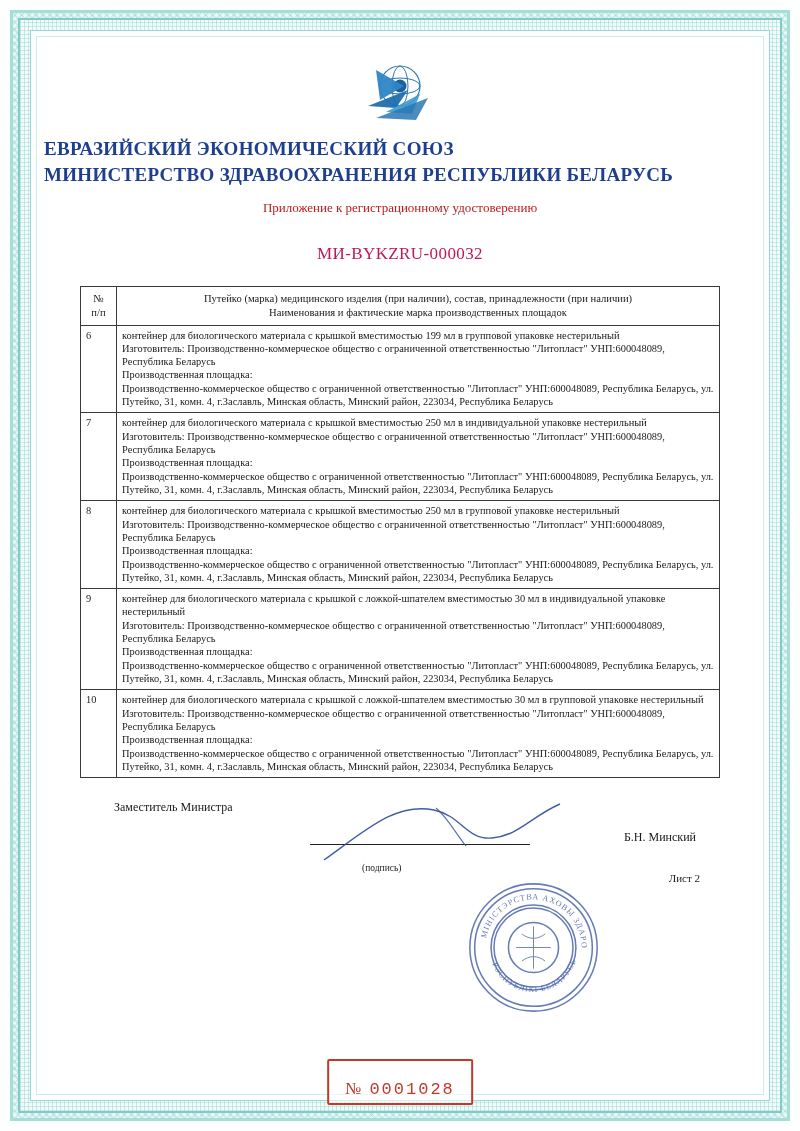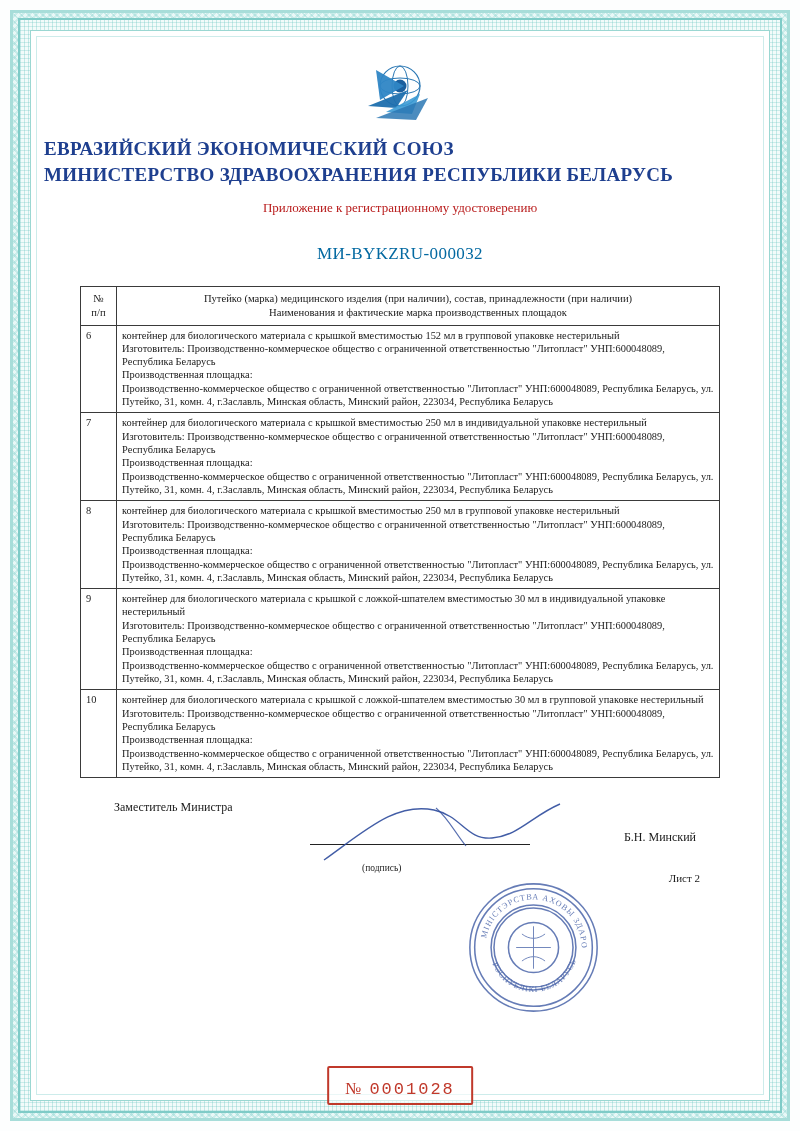--- a/index.html
+++ b/index.html
@@ -88,21 +88,21 @@
     text-align: center;
     color: #b91c1c;
     font-size: 13px;
     margin-top: 14px;
   }
   .regnumber {
     text-align: center;
     font-size: 17px;
     margin-top: 28px;
     letter-spacing: .4px;
-    color: #0369a1;
+    color: #be185d;
     font-family: Liberation Serif, serif;
   }
 
   
   table.doc {
     border-collapse: collapse;
     width: 640px;
     margin: 22px auto 0 auto;
     table-layout: fixed;
   }
@@ -189,21 +189,21 @@
   }
 
   
   .serial {
     position: absolute;
     left: 50%;
     transform: translateX(-50%);
     bottom: 26px;
     border: 2px solid #c0392b;
     border-radius: 2px;
-    padding: 11px 16px 4px 16px;
+    padding: 18px 16px 4px 16px;
     color: #c0392b;
     font-family: "Liberation Mono", monospace;
     font-size: 17px;
     letter-spacing: 2px;
     background: rgba(255,255,255,.6);
   }
   .serial .hash { margin-right: 6px; font-family: "Liberation Serif", serif; }
 </style>
 </head>
 <body>
@@ -248,21 +248,21 @@
           <th>
             <span class="cell-line">Путейко (марка) медицинского изделия (при наличии), состав, принадлежности (при наличии)</span>
             <span class="cell-line">Наименования и фактические марка производственных площадок</span>
           </th>
         </tr>
       </thead>
       <tbody>
         <tr>
           <td class="num">6</td>
           <td>
-            <span class="cell-line">контейнер для биологического материала с крышкой вместимостью 152 мл в групповой упаковке нестерильный</span>
+            <span class="cell-line">контейнер для биологического материала с крышкой вместимостью 199 мл в групповой упаковке нестерильный</span>
             <span class="cell-line">Изготовитель: Производственно-коммерческое общество с ограниченной ответственностью "Литопласт" УНП:600048089, Республика Беларусь</span>
             <span class="cell-line">Производственная площадка:</span>
             <span class="cell-line">Производственно-коммерческое общество с ограниченной ответственностью "Литопласт" УНП:600048089, Республика Беларусь, ул. Путейко, 31, комн. 4, г.Заславль, Минская область, Минский район, 223034, Республика Беларусь</span>
           </td>
         </tr>
         <tr>
           <td class="num">7</td>
           <td>
             <span class="cell-line">контейнер для биологического материала с крышкой вместимостью 250 мл в индивидуальной упаковке нестерильный</span>
             <span class="cell-line">Изготовитель: Производственно-коммерческое общество с ограниченной ответственностью "Литопласт" УНП:600048089, Республика Беларусь</span>

